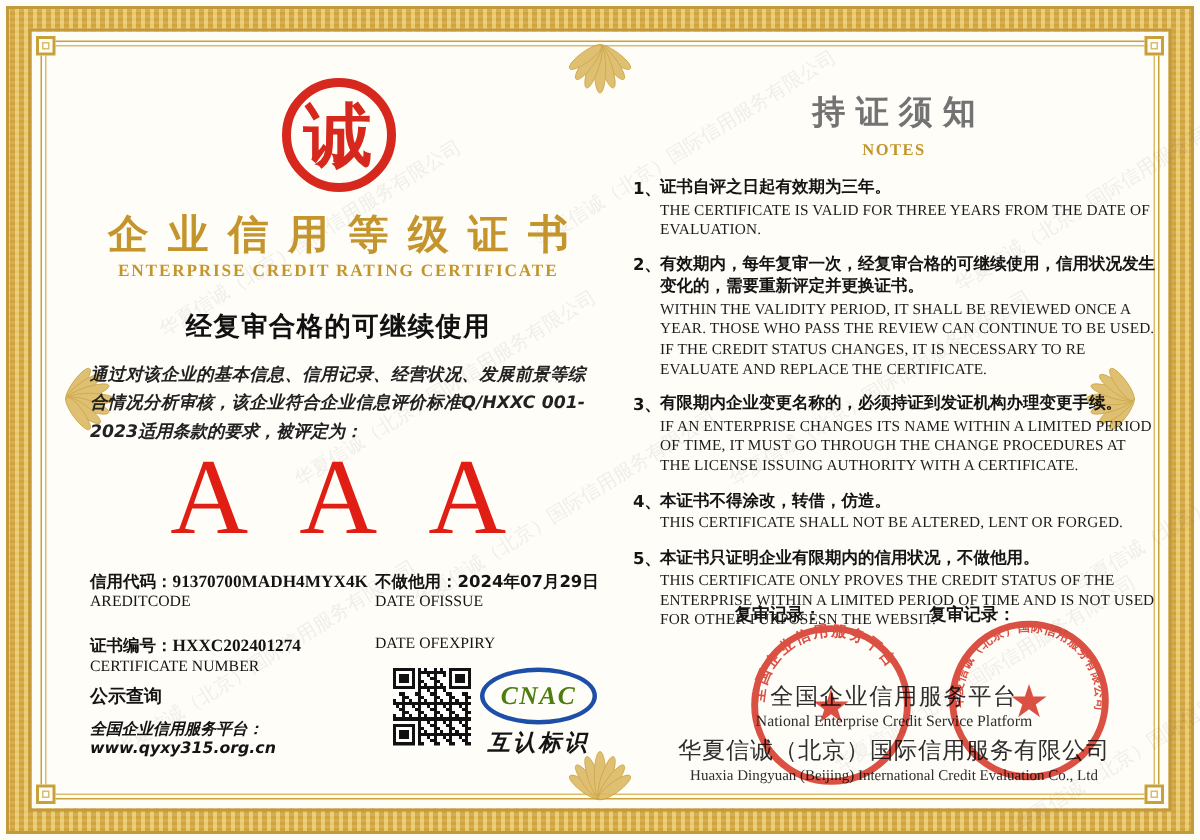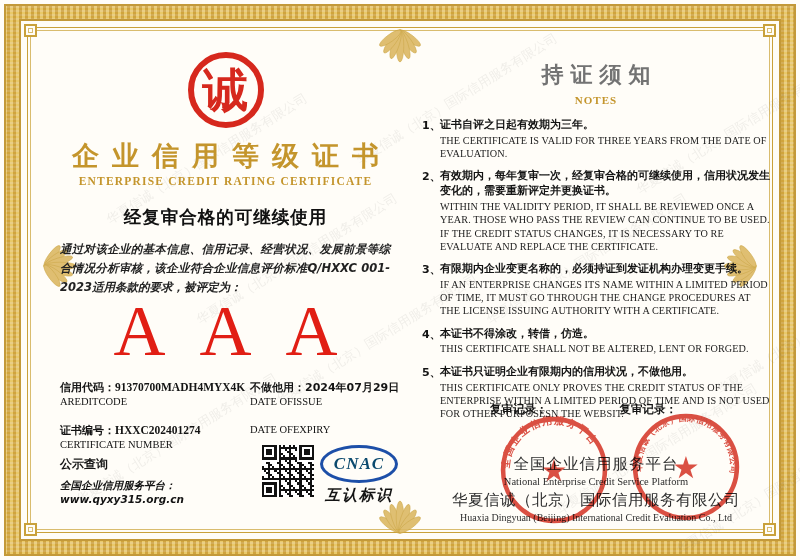--- a/index.html
+++ b/index.html
@@ -56,21 +56,21 @@
   .f-en{font-size:10.5px;color:#141414;font-family:"Liberation Serif",serif;margin-top:1px;}
   .query-t{position:absolute;left:2px;top:414px;font-size:12px;font-weight:bold;color:#141414;}
   .query-p{position:absolute;left:2px;top:437px;width:200px;font-size:10.5px;font-weight:bold;
       font-style:italic;color:#141414;}
   .qr-wrap{position:absolute;left:204px;top:403px;display:flex;}
   .qr{width:52px;height:52px;}
   .qr svg{display:block;width:52px;height:52px;}
   .cnac-col{margin-left:6px;}
   .cnac-logo{width:72px;height:32px;border:3px solid #1d4fa8;border-radius:50%;
       display:flex;align-items:center;justify-content:center;}
-  .cnac-txt{color:#0c4a6e;font-size:17px;font-weight:bold;font-style:italic;
+  .cnac-txt{color:#4d7c0f;font-size:17px;font-weight:bold;font-style:italic;
       letter-spacing:1px;font-family:"Liberation Serif",serif;text-align:right;}
   .mutual{margin-top:3px;text-align:center;font-size:15px;font-weight:bold;
       font-style:italic;color:#141414;letter-spacing:2px;}
   
   .rcol{position:absolute;left:422px;top:42px;width:348px;height:478px;}
   .notes-title{margin-top:18px;text-align:center;color:#737373;font-size:22px;
       font-weight:bold;letter-spacing:7px;text-indent:7px;}
   .notes-sub{margin-top:4px;text-align:center;color:#c4952c;font-size:11px;
       font-weight:bold;letter-spacing:1px;font-family:"Liberation Serif",serif;}
   .notes-list{margin-top:12px;}

